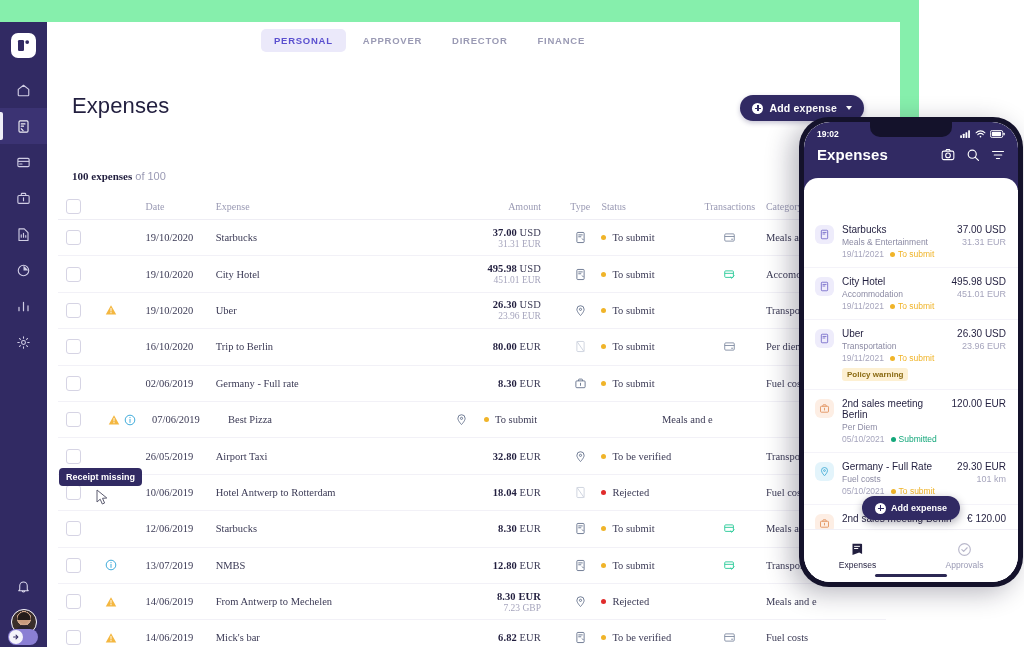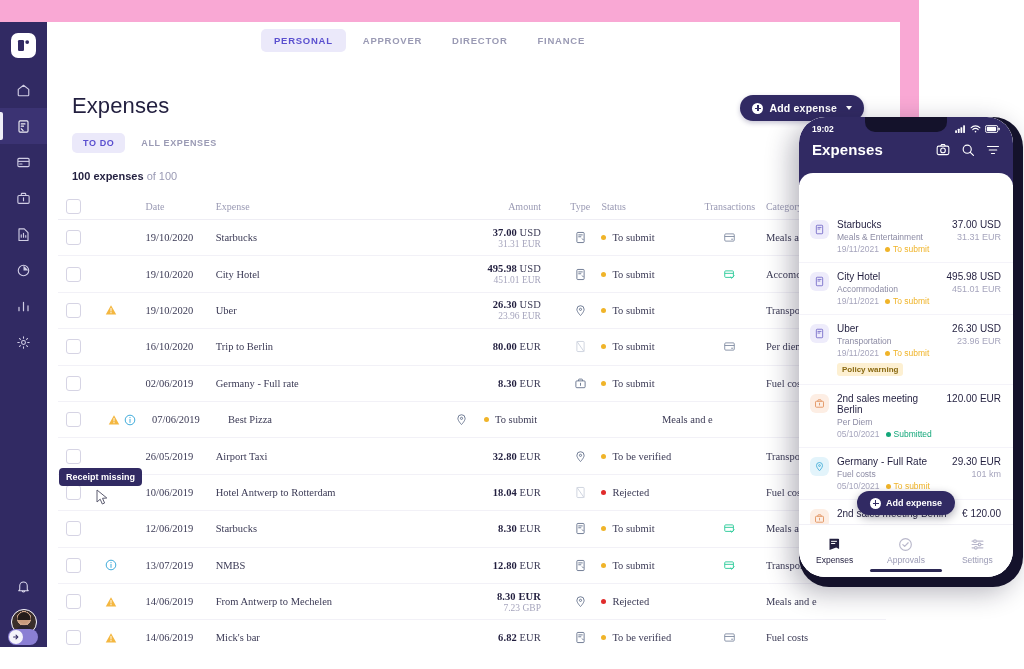--- a/index.html
+++ b/index.html
@@ -6,21 +6,21 @@
   body{
     width:1024px;height:669px;overflow:hidden;background:#ffffff;
     font-family:"Liberation Sans","DejaVu Sans",sans-serif;
     -webkit-font-smoothing:antialiased;
   }
   .stage{position:relative;width:1024px;height:669px;background:#fff;}
 
   
   .laptop{
     position:absolute;left:0;top:0;width:919px;height:572px;
-    background:#f9a8d4;border-radius:0 0 26px 0;
+    background:#86efac;border-radius:0 0 26px 0;
   }
   .laptop-inner{
     position:absolute;left:0;top:22px;width:900px;height:625px;
     background:#ffffff;border-radius:0 0 18px 0;overflow:hidden;
   }
 
   
   .sidebar{
     position:absolute;left:0;top:0;width:47px;height:625px;
     background:#312a63;border-radius:0 0 0 0;
@@ -104,21 +104,21 @@
     border-top:4.2px solid #fff;margin-left:3px;
   }
 
   .filters{position:absolute;left:25px;top:74px;display:flex;align-items:center;gap:5px;}
   .filter{
     font-size:9px;font-weight:700;letter-spacing:.6px;color:#9a9ab4;padding:5px 11px;border-radius:5px;cursor:pointer;
   }
   .filter.active{background:#ebe9fa;color:#5a4fcf;}
 
   .count{position:absolute;left:25px;top:111px;font-size:11px;color:#9a9ab4;}
-  .count b{color:#221f3f;font-weight:700;}
+  .count b{color:#221f3f;font-weight:700;font-family:Liberation Serif, serif;}
 
   
   .table{position:absolute;left:11px;top:134px;width:828px;font-family:Liberation Serif, serif;}
   .trow{
     display:flex;align-items:center;height:35.4px;border-bottom:1px solid #f2f1f7;
     font-size:10.5px;color:#3b3a55;
   }
   .trow.head{height:26px;color:#9a9ab4;font-size:10px;border-bottom:1px solid #eeedf4;}
   .c-check{width:42px;display:flex;align-items:center;justify-content:flex-start;padding-left:8px;}
   .cb{width:13px;height:13px;border:1px solid #d6d4e4;border-radius:3px;background:#fff;cursor:pointer;}
@@ -142,21 +142,21 @@
   .tooltip{
     position:absolute;left:12px;top:409px;background:#312a63;color:#fff;
     font-size:9px;font-weight:700;padding:4px 7px;border-radius:4px;white-space:nowrap;z-index:30;
   }
   .cursor{position:absolute;left:49px;top:430px;z-index:31;}
 
   
   .phone{
     position:absolute;left:799px;top:117px;width:224px;height:470px;
     background:#14122b;border-radius:30px;box-shadow:-8px 6px 26px rgba(20,18,43,.30);
-    box-sizing:border-box;
+    padding:5px;box-sizing:border-box;
   }
   .phone-screen{
     position:relative;width:214px;height:460px;border-radius:26px;overflow:hidden;background:#fff;
   }
   .notch{
     position:absolute;left:50%;top:0;transform:translateX(-50%);
     width:82px;height:15px;background:#14122b;border-radius:0 0 10px 10px;z-index:6;
   }
   .ph-header{
     position:absolute;left:0;top:0;width:214px;height:68px;background:#312a63;
@@ -325,24 +325,20 @@
 
       <div class="content">
         <div class="page-title">Expenses</div>
 
         <div class="add-btn">
           <span class="plus"></span>
           <span class="lbl">Add expense</span>
           <span class="chev"></span>
         </div>
 
-        <div class="filters">
-          <div class="filter active">TO DO</div>
-          <div class="filter">ALL EXPENSES</div>
-        </div>
 
         <div class="count">
           <b>100 expenses</b>
           <span>of 100</span>
         </div>
 
         <div class="table">
           <div class="trow head">
             <div class="c-check">
               <div class="cb"></div>
@@ -910,28 +906,19 @@
               </svg>
             <span class="lb">Expenses</span>
           </div>
           <div class="ph-tab">
             <svg width="15" height="15" viewBox="0 0 18 18" fill="none" stroke="#b9b8cb" stroke-width="1.4">
                 <circle cx="9" cy="9" r="7"></circle>
                 <path d="M5.8 9.2 8 11.3l4.2-4.4" stroke-linecap="round" stroke-linejoin="round"></path>
               </svg>
             <span class="lb">Approvals</span>
           </div>
-          <div class="ph-tab">
-            <svg width="15" height="15" viewBox="0 0 18 18" fill="none" stroke="#b9b8cb" stroke-width="1.4" stroke-linecap="round">
-                <path d="M2.5 5h13M2.5 9h13M2.5 13h13"></path>
-                <circle cx="6" cy="5" r="1.6" fill="#fff"></circle>
-                <circle cx="11.5" cy="9" r="1.6" fill="#fff"></circle>
-                <circle cx="7" cy="13" r="1.6" fill="#fff"></circle>
-              </svg>
-            <span class="lb">Settings</span>
-          </div>
           <div class="home-ind"></div>
         </div>
       </div>
     </div>
   </div>
 
 </div>
 
 </body></html>

